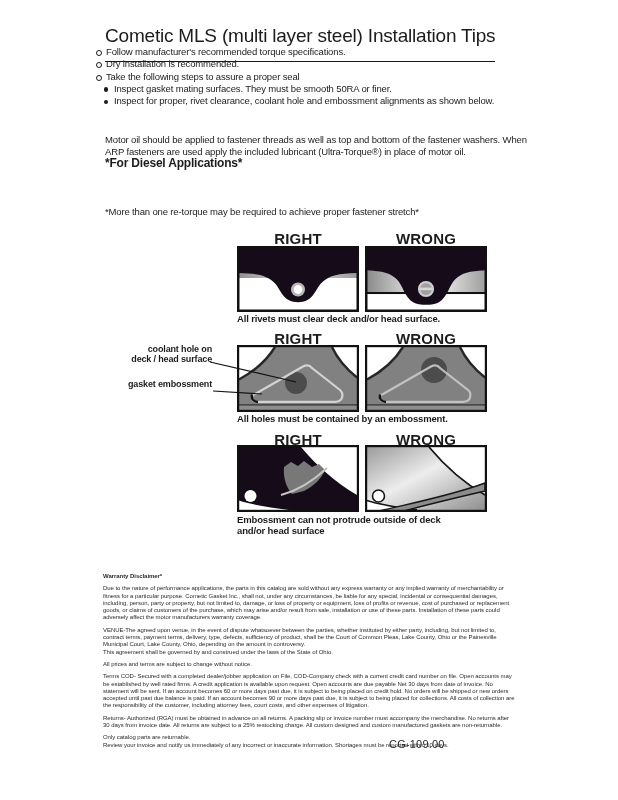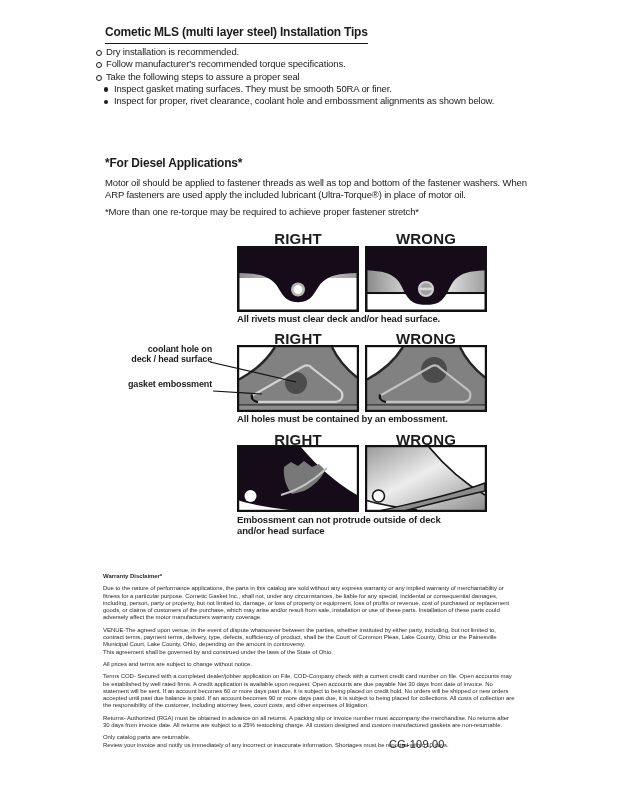--- a/index.html
+++ b/index.html
@@ -7,38 +7,38 @@
     position:relative;
     width:618px;height:800px;
     background:#ffffff;
     font-family:"Liberation Sans","DejaVu Sans",sans-serif;
     color:#1c1c1c;
     overflow:hidden;
   }
   .abs{position:absolute;}
   .doc-title{
     left:105px;top:25px;
-    font-size:12px;font-weight:700;letter-spacing:-0.2px;
-    border-bottom:1.6px solid #1a1a1a;padding-bottom:4px;
+    font-size:19px;font-weight:400;letter-spacing:-0.2px;
+    border-bottom:1.6px solid #1a1a1a;padding-bottom:14px;
     white-space:nowrap;
   }
   .bullets{left:95px;top:46px;width:445px;font-size:9.5px;letter-spacing:-0.15px;line-height:12.3px;}
   .b-item{position:relative;padding-left:11px;}
   .b-mark{
     position:absolute;left:1px;top:4px;width:4px;height:4px;
     border:1px solid #1c1c1c;border-radius:50%;background:#fff;
   }
   .sb-item{position:relative;padding-left:10px;margin-left:9px;}
   .sb-mark{
     position:absolute;left:0px;top:4.5px;width:4.2px;height:4.2px;
     border-radius:50%;background:#1c1c1c;
   }
   .diesel-head{left:105px;top:116px;font-size:12px;font-weight:700;letter-spacing:-0.2px;margin-top:40px;}
   .para{left:105px;width:432px;font-size:9.5px;letter-spacing:-0.15px;line-height:12px;}
-  .p1{top:134px;margin-top:43px;}
+  .p1{top:134px;}
   .p2{top:164px;}
   .p3{top:206px;}
   .rw-label{width:122px;text-align:center;font-size:15px;font-weight:700;letter-spacing:0.2px;}
   .caption{font-size:9.5px;font-weight:700;letter-spacing:-0.15px;line-height:10.5px;}
   .callout{font-size:9px;font-weight:700;letter-spacing:-0.15px;line-height:9.8px;text-align:right;width:94px;}
   .fineprint{
     left:103px;top:573px;width:414px;
     font-size:6px;line-height:7.3px;letter-spacing:-0.05px;color:#2b2b2b;
   }
   .fineprint .fp-head{font-weight:700;margin:0 0 5px 0;}
@@ -50,25 +50,25 @@
 </head>
 <body>
 
 <div class="page">
 
   <div class="abs doc-title">Cometic MLS (multi layer steel) Installation Tips</div>
 
   <div class="abs bullets">
     <div class="b-item">
       <span class="b-mark"></span>
-      <span>Dry installation is recommended.</span>
+      <span>Follow manufacturer's recommended torque specifications.</span>
     </div>
     <div class="b-item">
       <span class="b-mark"></span>
-      <span>Follow manufacturer's recommended torque specifications.</span>
+      <span>Dry installation is recommended.</span>
     </div>
     <div class="b-item">
       <span class="b-mark"></span>
       <span>Take the following steps to assure a proper seal</span>
     </div>
     <div class="sb-item">
       <span class="sb-mark"></span>
       <span>Inspect gasket mating surfaces.  They must be smooth 50RA or finer.</span>
     </div>
     <div class="sb-item">

